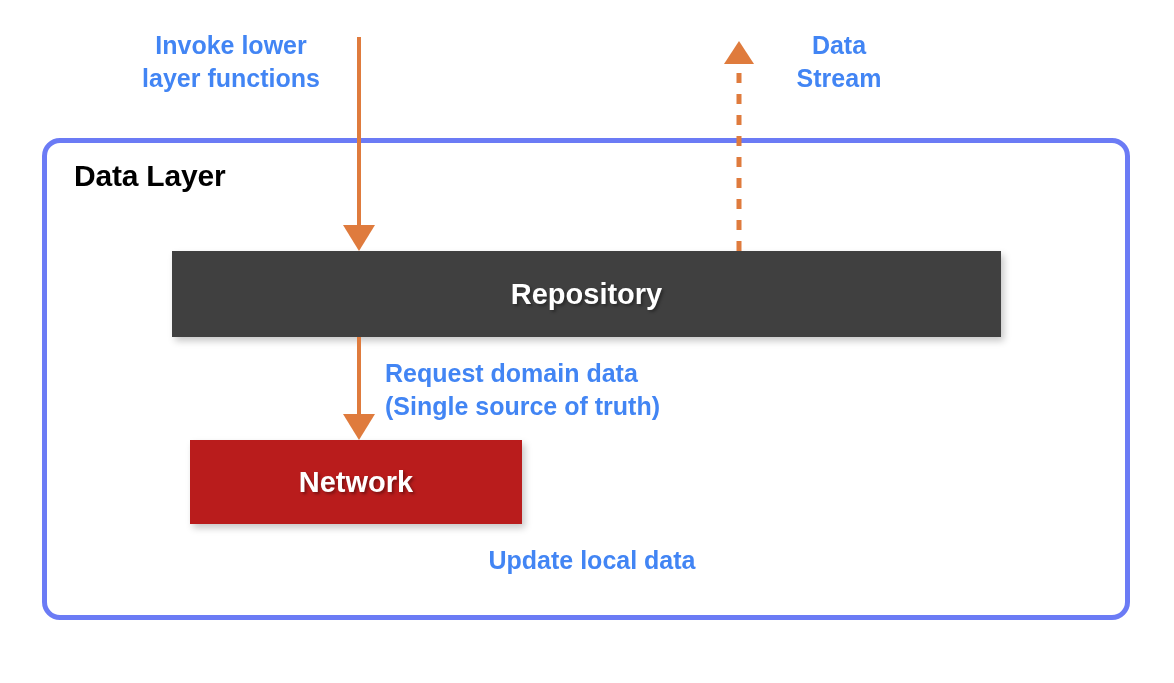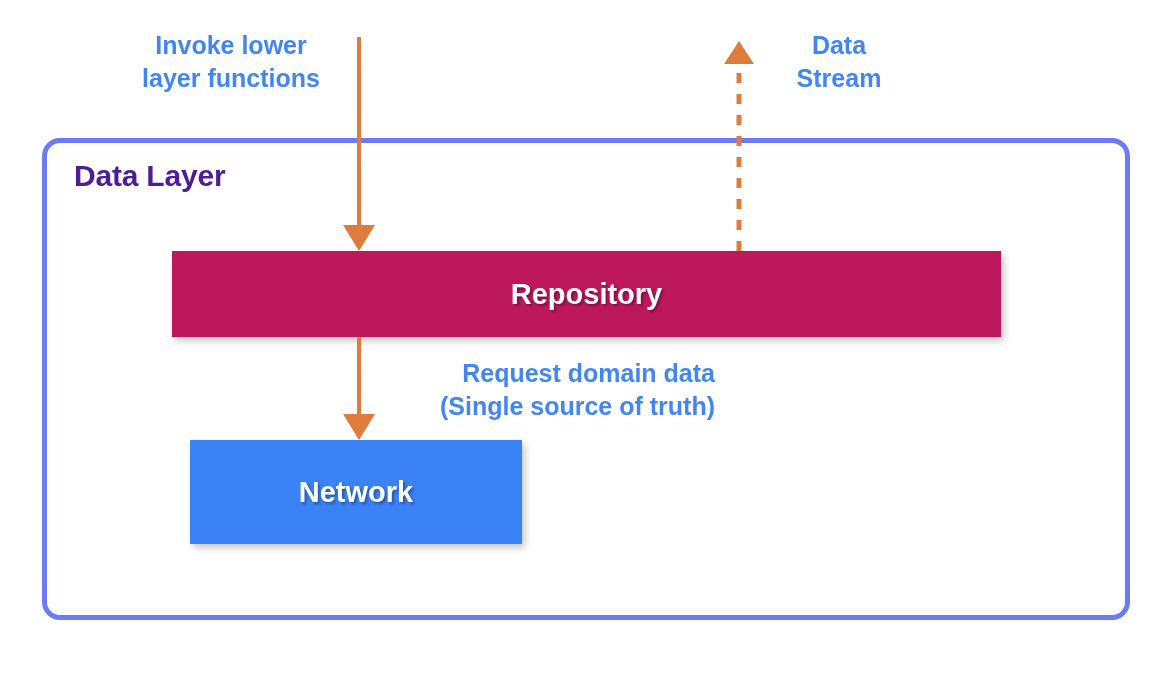--- a/index.html
+++ b/index.html
@@ -29,21 +29,21 @@
     border: 5px solid #6b7bf5;
     border-radius: 18px;
     background: transparent;
   }
   #data-layer-title {
     position: absolute;
     left: 74px;
     top: 159px;
     font-size: 30px;
     font-weight: bold;
-    color: #4c1d95;
+    color: #000000;
     letter-spacing: -0.2px;
     white-space: nowrap;
   }
 
   
   .block {
     position: absolute;
     display: flex;
     align-items: center;
     justify-content: center;
@@ -53,45 +53,45 @@
     color: #ffffff;
     font-weight: bold;
     text-shadow: 2px 2px 3px rgba(0,0,0,0.35);
     white-space: nowrap;
   }
   #repository-block {
     left: 172px;
     top: 251px;
     width: 829px;
     height: 86px;
-    background: #be185d;
+    background: #404040;
   }
   #repository-block .block-label { font-size: 29px; }
 
   #network-block {
     left: 190px;
     top: 440px;
     width: 332px;
-    height: 104px;
-    background: #3b82f6;
+    height: 84px;
+    background: #b91c1c;
   }
   #network-block .block-label { font-size: 29px; }
 
   
   .anno {
     position: absolute;
     color: #4285f4;
     font-size: 25px;
     font-weight: bold;
     line-height: 1.32;
     white-space: pre-line;
   }
   #label-invoke  { left: 131px; top: 29px;  width: 200px; text-align: center; }
   #label-stream  { left: 784px; top: 29px;  width: 110px; text-align: center; }
-  #label-request { left: 385px; top: 357px; width: 330px; text-align: right; }
+  #label-request { left: 385px; top: 357px; width: 330px; text-align: left; }
   #label-update  { left: 472px; top: 544px; width: 240px; text-align: center; }
 
   
   #arrow-layer {
     position: absolute;
     left: 0; top: 0;
     width: 1174px;
     height: 683px;
     pointer-events: none;
   }
@@ -114,20 +114,21 @@
 
   <div id="label-invoke" class="anno">Invoke lower
 layer functions</div>
 
   <div id="label-stream" class="anno">Data
 Stream</div>
 
   <div id="label-request" class="anno">Request domain data
 (Single source of truth)</div>
 
+  <div id="label-update" class="anno">Update local data</div>
 
   <svg id="arrow-layer" width="1174" height="683" viewBox="0 0 1174 683">
 
     <g>
       <line x1="359" y1="37" x2="359" y2="234" stroke="#df7b3d" stroke-width="4"></line>
       <polygon points="359,251 343,225 375,225" fill="#df7b3d"></polygon>
     </g>
 
     <g>
       <line x1="739" y1="251" x2="739" y2="64" stroke="#df7b3d" stroke-width="5" stroke-dasharray="10 11"></line>

